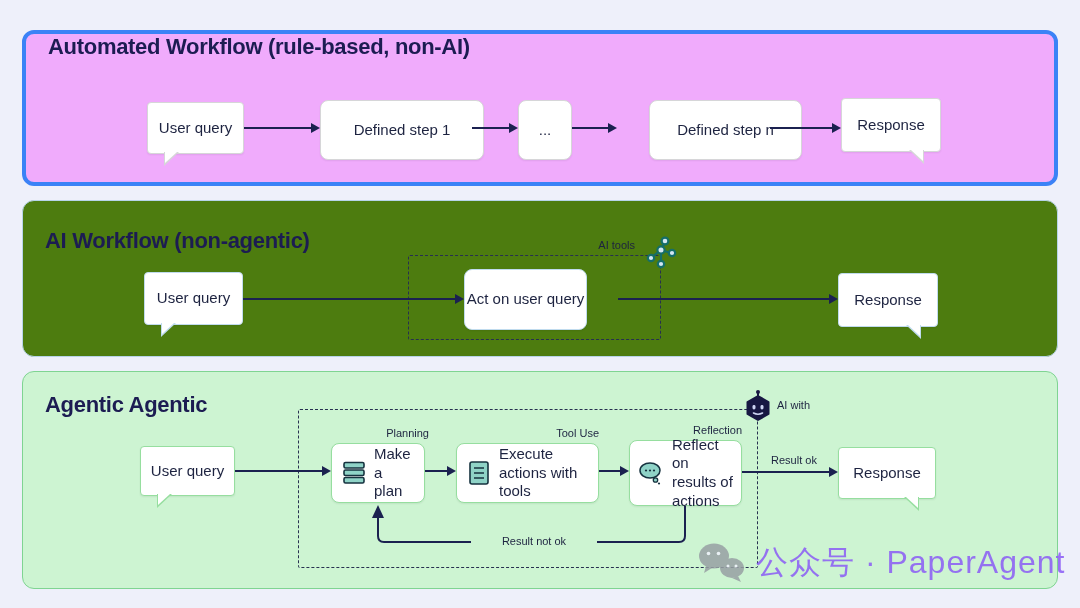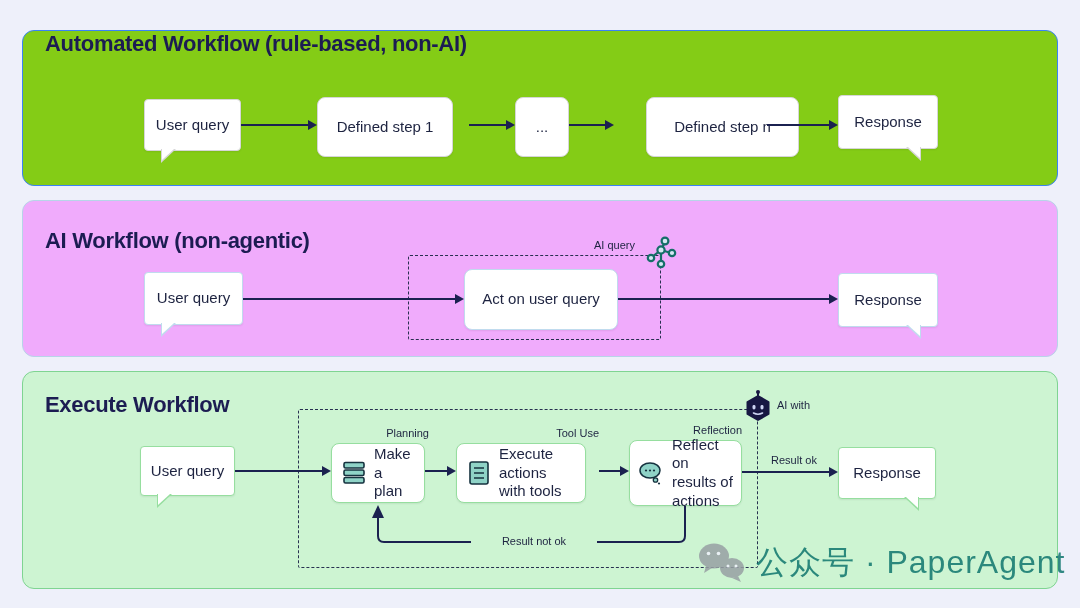--- a/index.html
+++ b/index.html
@@ -1,20 +1,20 @@
 <!DOCTYPE html>
 <html><head>
 <meta charset="utf-8">
 <style>
   html,body{margin:0;padding:0;}
   body{font-family:"Liberation Sans",sans-serif;}
   .canvas{position:relative;width:1080px;height:608px;background:#eef0fa;overflow:hidden;}
   .panel{position:absolute;left:22px;width:1036px;border-radius:12px;box-sizing:border-box;}
-  .panel-gray{top:30px;height:156px;background:#84cc16;border:1px solid #3b82f6;}
-  .panel-blue{top:200px;height:157px;background:#f0abfc;border:1px solid #b7d4e8;}
+  .panel-gray{top:30px;height:156px;background:#f0abfc;border:4px solid #3b82f6;}
+  .panel-blue{top:200px;height:157px;background:#4d7c0f;border:1px solid #b7d4e8;}
   .panel-green{top:371px;height:218px;background:#cdf4d2;border:1px solid #7fd492;}
   .panel-title{position:absolute;left:22px;font-size:22px;font-weight:700;color:#1c1c52;letter-spacing:-0.3px;white-space:nowrap;}
   .node{position:absolute;background:#fff;display:flex;align-items:center;justify-content:center;
         font-size:15px;color:#1d2340;border-radius:8px;text-align:center;line-height:1.25;
         box-shadow:0 1px 2px rgba(0,0,0,0.07);box-sizing:border-box;z-index:3;}
   .panel-gray .node{border:1px solid #d6d6d8;}
   .panel-blue .node{border:1px solid #c0dbee;}
   .panel-green .node{border:1px solid #96de9f;}
   .bubble{border-radius:4px;}
   .bubble::before,.bubble::after{content:'';position:absolute;width:0;height:0;}
@@ -32,54 +32,54 @@
       border-left:9px solid #1b2150;border-top:5px solid transparent;border-bottom:5px solid transparent;}
   .dashed{position:absolute;border:1.6px dashed #273050;border-radius:2px;box-sizing:border-box;z-index:1;}
   .small-label{position:absolute;font-size:11px;color:#1d2340;z-index:5;white-space:nowrap;}
   .stage-label{text-align:right;}
   .node-inner{display:flex;align-items:center;gap:8px;padding:0 10px;text-align:left;}
   .icon-box{flex:0 0 auto;display:flex;}
   .fb-svg{position:absolute;left:0;top:0;z-index:2;}
   .edge-label{position:absolute;font-size:11px;color:#1d2340;background:#cdf4d2;padding:0 8px;text-align:center;z-index:5;white-space:nowrap;}
   .corner-icon{position:absolute;z-index:6;display:flex;}
   .watermark{position:absolute;left:694px;top:540px;display:flex;align-items:center;gap:8px;z-index:10;opacity:0.85;}
-  .watermark-text{font-size:32px;color:#0f766e;letter-spacing:1px;white-space:nowrap;}
+  .watermark-text{font-size:32px;color:#8b5cf6;letter-spacing:1px;white-space:nowrap;}
 </style>
 </head>
 <body>
 
 <div class="canvas">
 
   <div class="panel panel-gray">
     <div class="panel-title">Automated Workflow (rule-based, non-AI)</div>
     <div class="node bubble tail-left" style="left:121px;top:68px;width:97px;height:52px;">
       <span>User query</span>
     </div>
     <div class="harrow" style="left:218px;top:93px;width:74px;"></div>
-    <div class="node" style="left:294px;top:66px;width:136px;height:60px;">
+    <div class="node" style="left:294px;top:66px;width:164px;height:60px;">
       <span>Defined step 1</span>
     </div>
     <div class="harrow" style="left:446px;top:93px;width:44px;"></div>
     <div class="node" style="left:492px;top:66px;width:54px;height:60px;">
       <span>...</span>
     </div>
     <div class="harrow" style="left:546px;top:93px;width:43px;"></div>
     <div class="node" style="left:591px;top:66px;width:153px;height:60px;margin-left:32px;">
       <span>Defined step n</span>
     </div>
     <div class="harrow" style="left:744px;top:93px;width:69px;"></div>
     <div class="node bubble tail-right" style="left:815px;top:64px;width:100px;height:54px;">
       <span>Response</span>
     </div>
   </div>
 
   <div class="panel panel-blue">
     <div class="panel-title" style="top:27px;">AI Workflow (non-agentic)</div>
     <div class="dashed" style="left:385px;top:54px;width:253px;height:85px;"></div>
-    <div class="small-label" style="left:536px;top:38px;width:76px;text-align:right;">AI query</div>
+    <div class="small-label" style="left:536px;top:38px;width:76px;text-align:right;">AI tools</div>
     <div class="corner-icon" style="left:621px;top:35px;">
       <svg width="34" height="38" viewBox="0 0 34 38">
         <g stroke="#156e68" stroke-width="2.2" fill="none">
           <line x1="17" y1="14" x2="21" y2="6"></line>
           <line x1="17" y1="14" x2="27" y2="17"></line>
           <line x1="17" y1="14" x2="8" y2="21"></line>
           <line x1="17" y1="14" x2="17" y2="26"></line>
         </g>
         <g stroke="#156e68" stroke-width="2.2" fill="#d5e7f3">
           <circle cx="21" cy="5" r="3.4"></circle>
@@ -87,31 +87,31 @@
           <circle cx="28" cy="17" r="3.2"></circle>
           <circle cx="7" cy="22" r="3.2"></circle>
           <circle cx="17" cy="28" r="3.2"></circle>
         </g>
       </svg>
     </div>
     <div class="node bubble tail-left" style="left:121px;top:71px;width:99px;height:53px;">
       <span>User query</span>
     </div>
     <div class="harrow" style="left:220px;top:97px;width:219px;"></div>
-    <div class="node" style="left:441px;top:68px;width:154px;height:61px;">
+    <div class="node" style="left:441px;top:68px;width:123px;height:61px;">
       <span>Act on user query</span>
     </div>
     <div class="harrow" style="left:595px;top:97px;width:218px;"></div>
     <div class="node bubble tail-right" style="left:815px;top:72px;width:100px;height:54px;">
       <span>Response</span>
     </div>
   </div>
 
   <div class="panel panel-green">
-    <div class="panel-title" style="top:20px;">Execute Workflow</div>
+    <div class="panel-title" style="top:20px;">Agentic Agentic</div>
     <div class="dashed" style="left:275px;top:37px;width:460px;height:159px;"></div>
 
     <div class="corner-icon" style="left:717px;top:17px;">
       <svg width="36" height="40" viewBox="0 0 36 40">
         <line x1="18" y1="8" x2="18" y2="4" stroke="#181843" stroke-width="2"></line>
         <circle cx="18" cy="3" r="2" fill="#181843"></circle>
         <path d="M18 7 L28.5 13 L28.5 25 L18 31 L7.5 25 L7.5 13 Z" fill="#181843" stroke="#181843" stroke-width="2" stroke-linejoin="round"></path>
         <rect x="12.5" y="16" width="3" height="4.5" rx="1.4" fill="#cdd4f2"></rect>
         <rect x="20.5" y="16" width="3" height="4.5" rx="1.4" fill="#cdd4f2"></rect>
         <path d="M13.5 24 Q18 26.5 22.5 24" stroke="#cdd4f2" stroke-width="1.6" fill="none" stroke-linecap="round"></path>
@@ -137,21 +137,21 @@
               <rect x="2" y="10" width="20" height="5.5" rx="1.5"></rect>
               <rect x="2" y="17.5" width="20" height="5.5" rx="1.5"></rect>
             </g>
           </svg>
         </span>
         <span>Make a plan</span>
       </div>
     </div>
     <div class="harrow" style="left:402px;top:98px;width:29px;"></div>
 
-    <div class="node" style="left:433px;top:71px;width:130px;height:60px;">
+    <div class="node" style="left:433px;top:71px;width:143px;height:60px;">
       <div class="node-inner">
         <span class="icon-box">
           <svg width="24" height="26" viewBox="0 0 24 26">
             <rect x="3" y="2" width="18" height="22" rx="2" fill="#8fd3c7" stroke="#16323f" stroke-width="1.6"></rect>
             <g stroke="#16323f" stroke-width="1.5">
               <line x1="7" y1="8" x2="17" y2="8"></line>
               <line x1="7" y1="13" x2="17" y2="13"></line>
               <line x1="7" y1="18" x2="17" y2="18"></line>
             </g>
           </svg>

